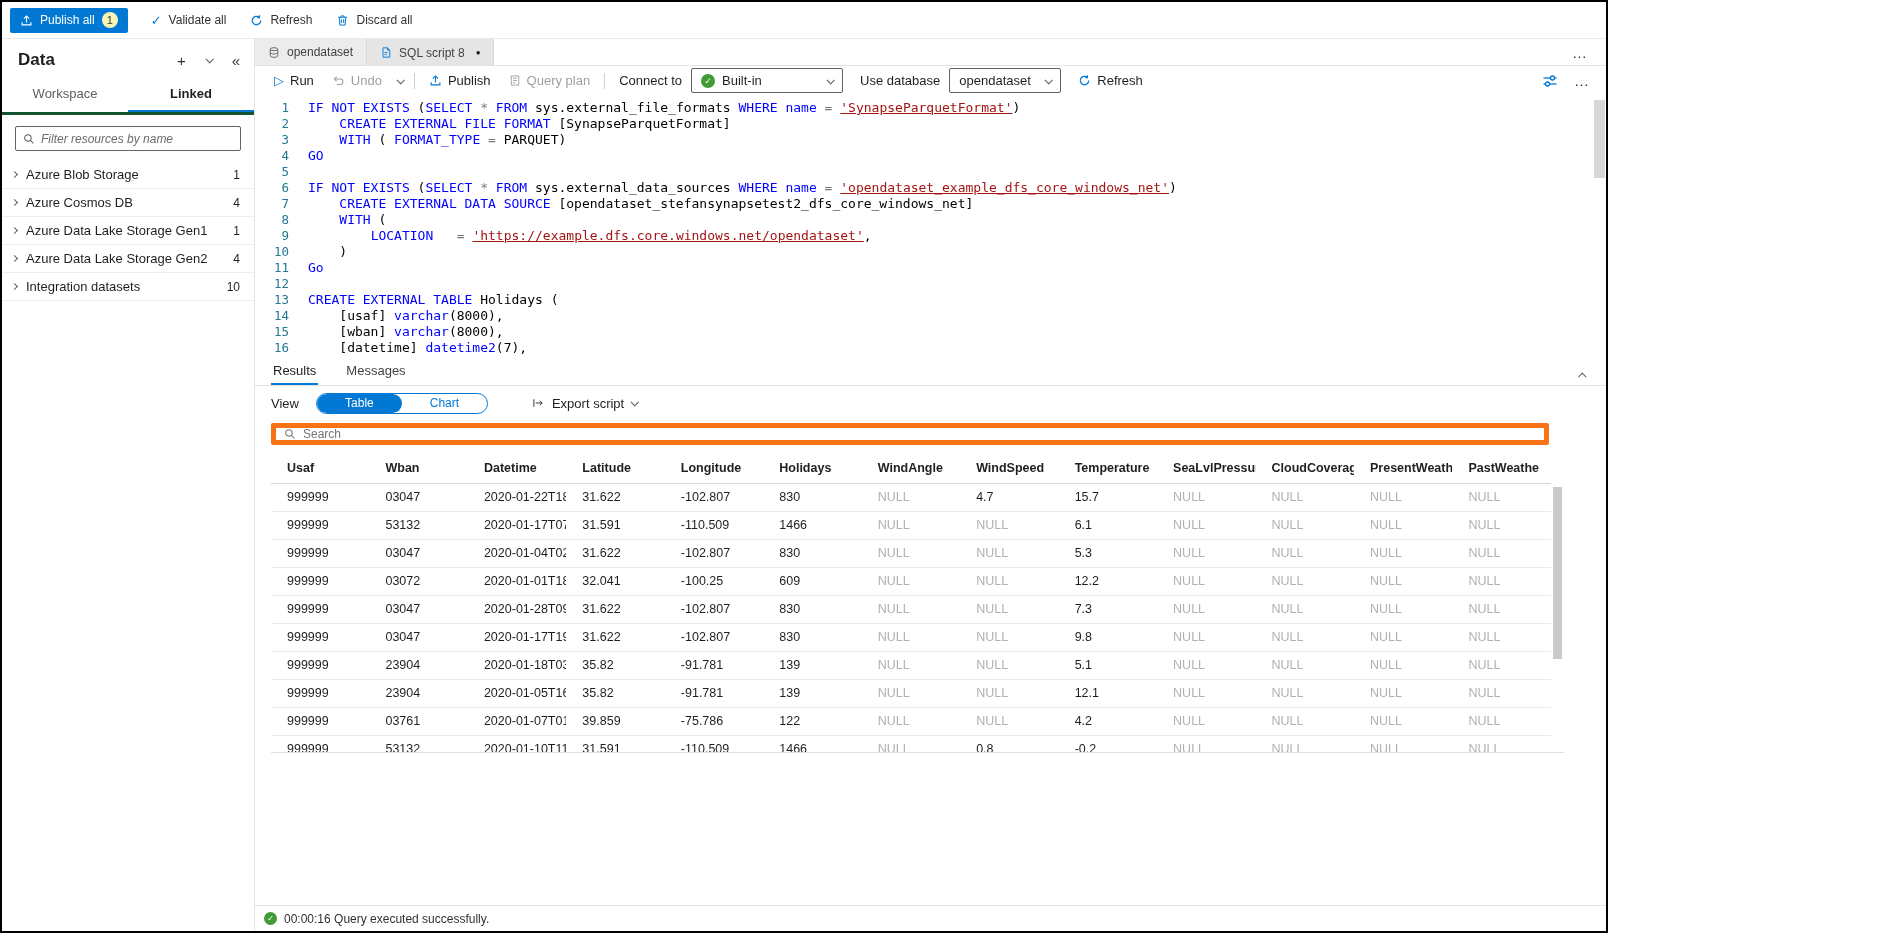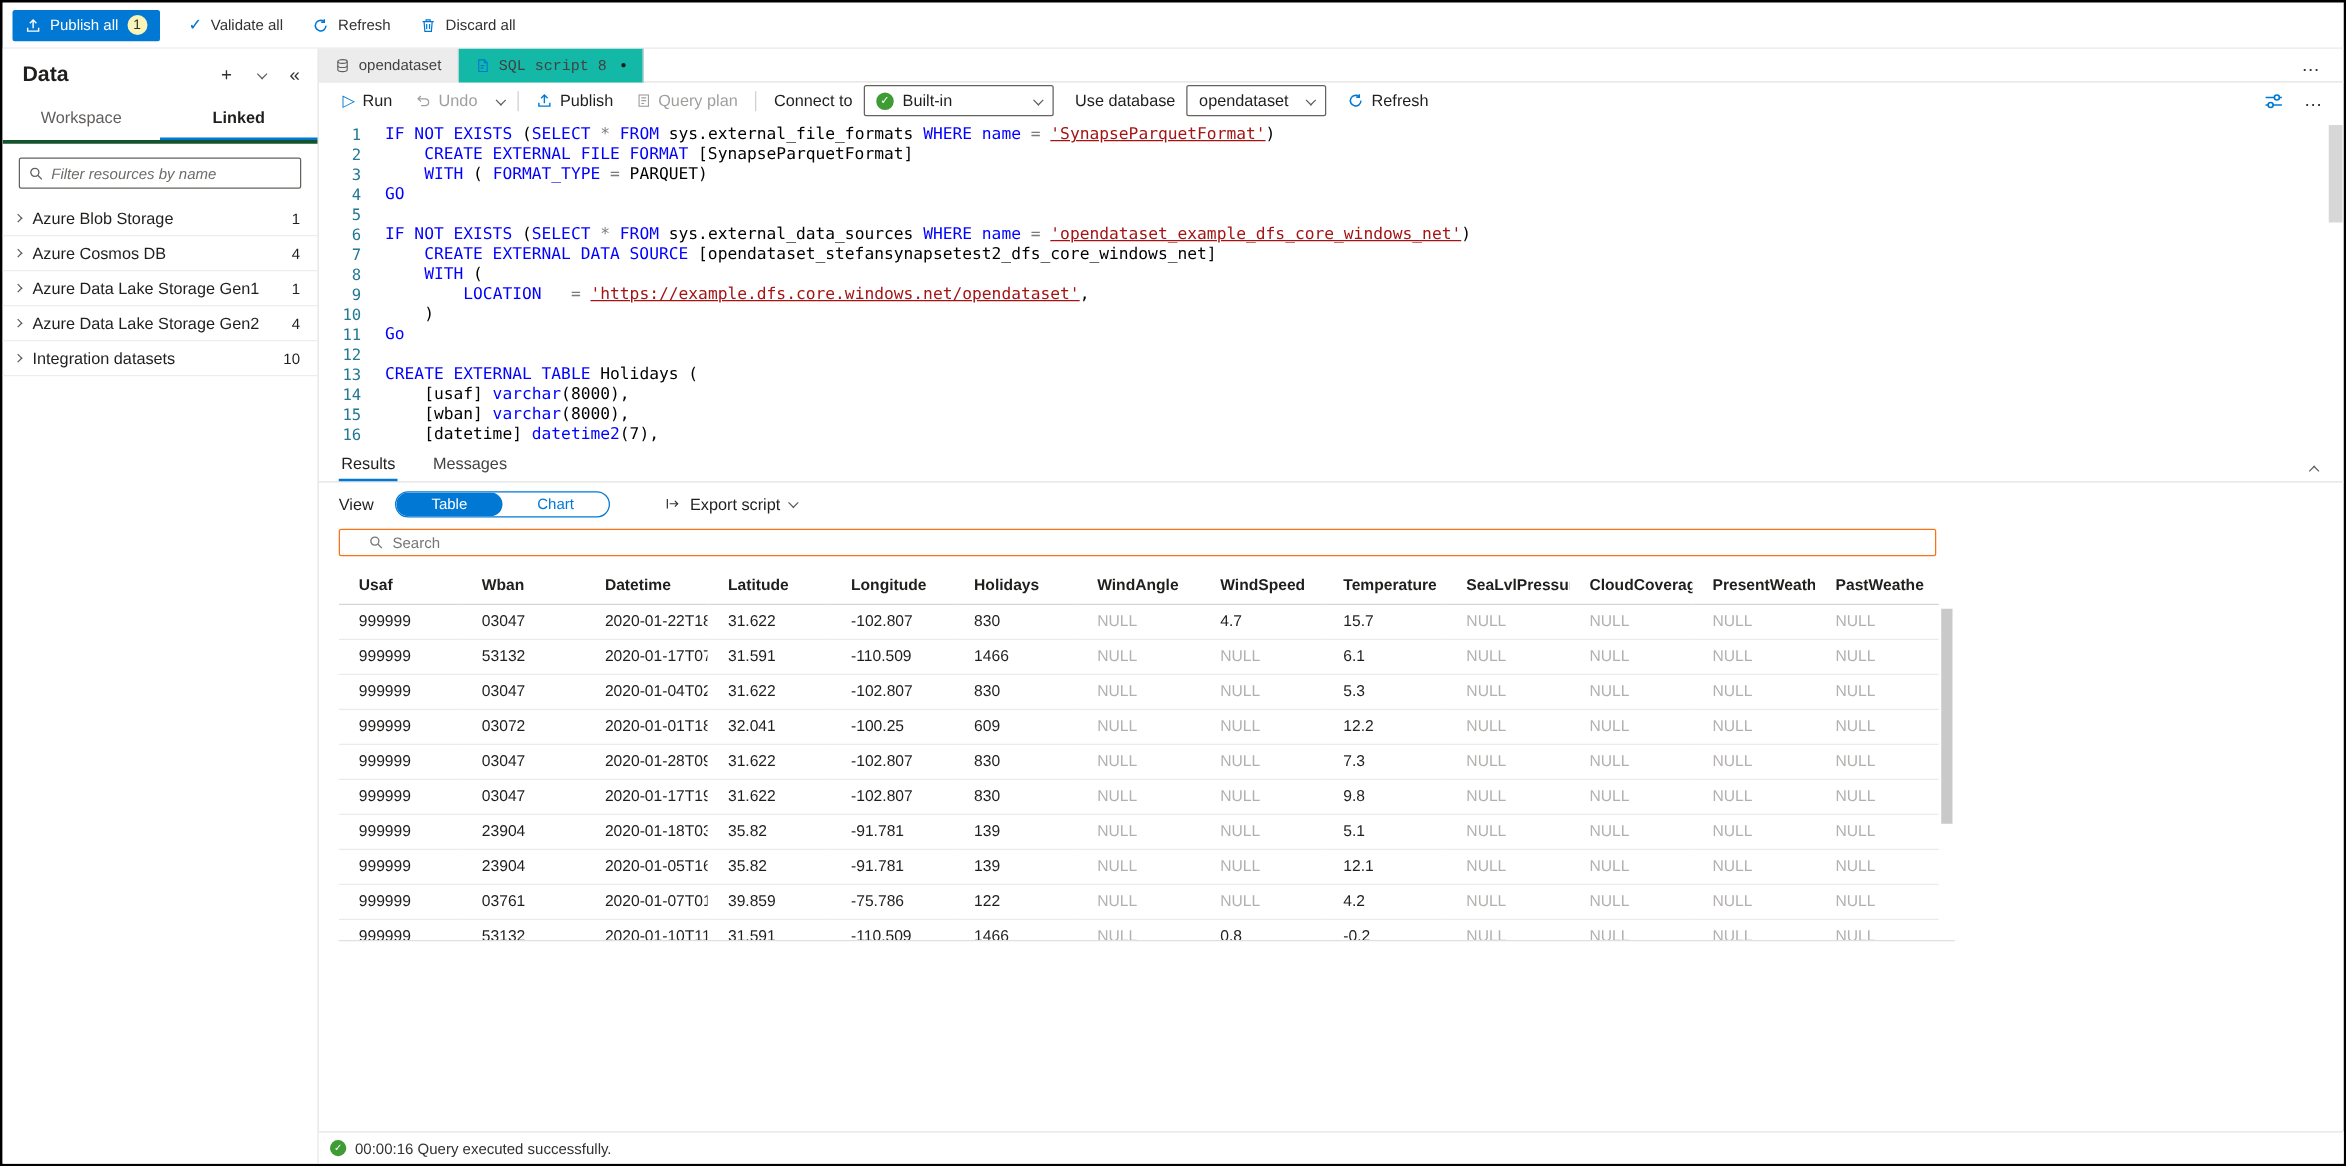--- a/index.html
+++ b/index.html
@@ -1,17 +1,17 @@
 <!DOCTYPE html>
 <html style="--accent: #0078d4; --keyword: #0000ff; --string_red: #a31515; --success_green: #3f9c35; --null_gray: #b3b1af; --badge_yellow: #f8f3b6;"><head>
 <meta charset="utf-8">
 <style>
   * { box-sizing: border-box; margin: 0; padding: 0; }
   body { margin: 0; background: #fff; font-family: "Liberation Sans", "DejaVu Sans", sans-serif; }
-  .screen { width: 1877px; height: 933px; border: 2px solid #000; background: #fff; display: flex; flex-direction: column; overflow: hidden; position: relative; }
+  .screen { width: 1608px; height: 933px; border: 2px solid #000; background: #fff; display: flex; flex-direction: column; overflow: hidden; position: relative; }
 
   
   .topbar { height: 37px; flex: none; border-bottom: 1px solid #eaeaea; display: flex; align-items: center; padding-left: 8px; gap: 2px; }
   button { border: none; background: transparent; font: inherit; cursor: pointer; }
   .btn-primary { background: var(--accent, #0078d4); color: #fff; height: 25px; border-radius: 2px; display: inline-flex; align-items: center; gap: 7px; padding: 0 10px; font-size: 12px; margin-right: 10px; }
   .badge { width: 16px; height: 16px; border-radius: 50%; background: var(--badge_yellow, #f8f3b6); color: #323130; font-size: 11px; display: inline-flex; align-items: center; justify-content: center; }
   .topbar-btn { display: inline-flex; align-items: center; gap: 7px; padding: 0 11px; height: 25px; font-size: 12px; color: #323130; }
   .ticon { color: var(--accent, #0078d4); display: inline-flex; align-items: center; }
   .check-glyph { font-size: 13px; font-weight: bold; }
 
@@ -29,21 +29,21 @@
   .filter-input::placeholder { font-style: italic; color: #6e6c69; }
   .tree-item { height: 28px; display: flex; align-items: center; gap: 9px; padding: 0 14px 0 10px; border-bottom: 1px solid #ededed; font-size: 13px; color: #201f1e; cursor: pointer; text-align: center; }
   .tree-count { margin-left: auto; font-size: 12px; color: #201f1e; }
 
   
   .main { flex: 1; display: flex; flex-direction: column; min-width: 0; position: relative; }
 
   .tabbar { height: 27px; flex: none; display: flex; align-items: stretch; border-bottom: 1px solid #e2e2e2; position: relative; }
   .tab { display: inline-flex; align-items: center; gap: 7px; padding: 0 13px; font-size: 12px; color: #424242; border-right: 1px solid #d9d9d9; cursor: pointer; }
   .tab.inactive { background: #ececec; }
-  .tab.active { background: #14b8a6; margin-bottom: -1px; z-index: 2; font-family: Liberation Mono, monospace; }
+  .tab.active { background: #e5e5e5; margin-bottom: -1px; z-index: 2; }
   .dirty-dot { font-size: 8px; color: #1a1a1a; margin-left: 4px; }
   .tabbar-more { margin-left: auto; align-self: center; padding-right: 18px; color: #323130; font-size: 15px; letter-spacing: 1px; cursor: pointer; }
 
   .editor-toolbar { height: 29px; flex: none; display: flex; align-items: center; padding-left: 10px; font-size: 13px; color: #201f1e; }
   .tb-item { display: inline-flex; align-items: center; gap: 6px; padding: 0 9px; height: 100%; color: #201f1e; }
   .tb-item.disabled { color: #a19f9d; }
   .tb-chev { padding: 0 6px; display: inline-flex; align-items: center; }
   .run-glyph { color: var(--accent, #0078d4); font-size: 13px; line-height: 1; }
   .vsep { width: 1px; height: 16px; background: #d2d0ce; margin: 0 5px; }
   .tb-label { padding: 0 9px; color: #201f1e; }
@@ -79,21 +79,21 @@
   .rtab.active { color: #201f1e; border-bottom-color: var(--accent, #0078d4); }
   .results-collapse { position: absolute; right: 20px; top: 10px; cursor: pointer; }
 
   .view-row { height: 34px; flex: none; display: flex; align-items: center; padding-left: 16px; font-size: 13px; color: #201f1e; gap: 17px; }
   .toggle { width: 172px; height: 21px; border: 1px solid var(--accent, #0078d4); border-radius: 11px; display: flex; overflow: hidden; font-size: 12px; background: #fff; }
   .toggle .half { flex: 1; display: flex; align-items: center; justify-content: center; color: var(--accent, #0078d4); cursor: pointer; }
   .toggle .half.selected { background: var(--accent, #0078d4); color: #fff; border-radius: 10px; }
   .export { display: inline-flex; align-items: center; gap: 7px; margin-left: 26px; color: #201f1e; cursor: pointer; }
 
   .search-row { padding: 3px 0 8px 16px; flex: none; }
-  .search-box { width: 1278px; height: 22px; border: 1px solid #f97316; border-radius: 2px; display: flex; align-items: center; gap: 7px; padding: 0 23px; }
+  .search-box { width: 1278px; height: 22px; border: 5px solid #f97316; border-radius: 2px; display: flex; align-items: center; gap: 7px; padding: 0 8px; }
   .search-input { border: none; outline: none; flex: 1; font-size: 12px; color: #323130; background: transparent; min-width: 0; }
   .search-input::placeholder { color: #767676; }
 
   .grid-wrap { margin-left: 16px; width: 1293px; height: 300px; flex: none; position: relative; overflow: hidden; border-bottom: 1px solid #e0e0e0; }
   table.grid { width: 1280px; table-layout: fixed; border-collapse: collapse; font-size: 12.5px; color: #201f1e; }
   table.grid th { text-align: left; font-weight: 600; height: 30px; padding: 0 8px 0 16px; border-bottom: 1px solid #d6d6d6; overflow: hidden; white-space: nowrap; }
   table.grid td { height: 27px; line-height: 27px; padding: 0 8px 0 16px; border-bottom: 1px solid #ebebeb; overflow: hidden; white-space: nowrap; }
   table.grid td.null { color: var(--null_gray, #b3b1af); }
   .grid-vscroll { position: absolute; top: 0; right: 0; width: 13px; height: 100%; }
   .grid-vscroll .vthumb { position: absolute; top: 34px; right: 2px; width: 9px; height: 172px; background: #c9c9c9; }

